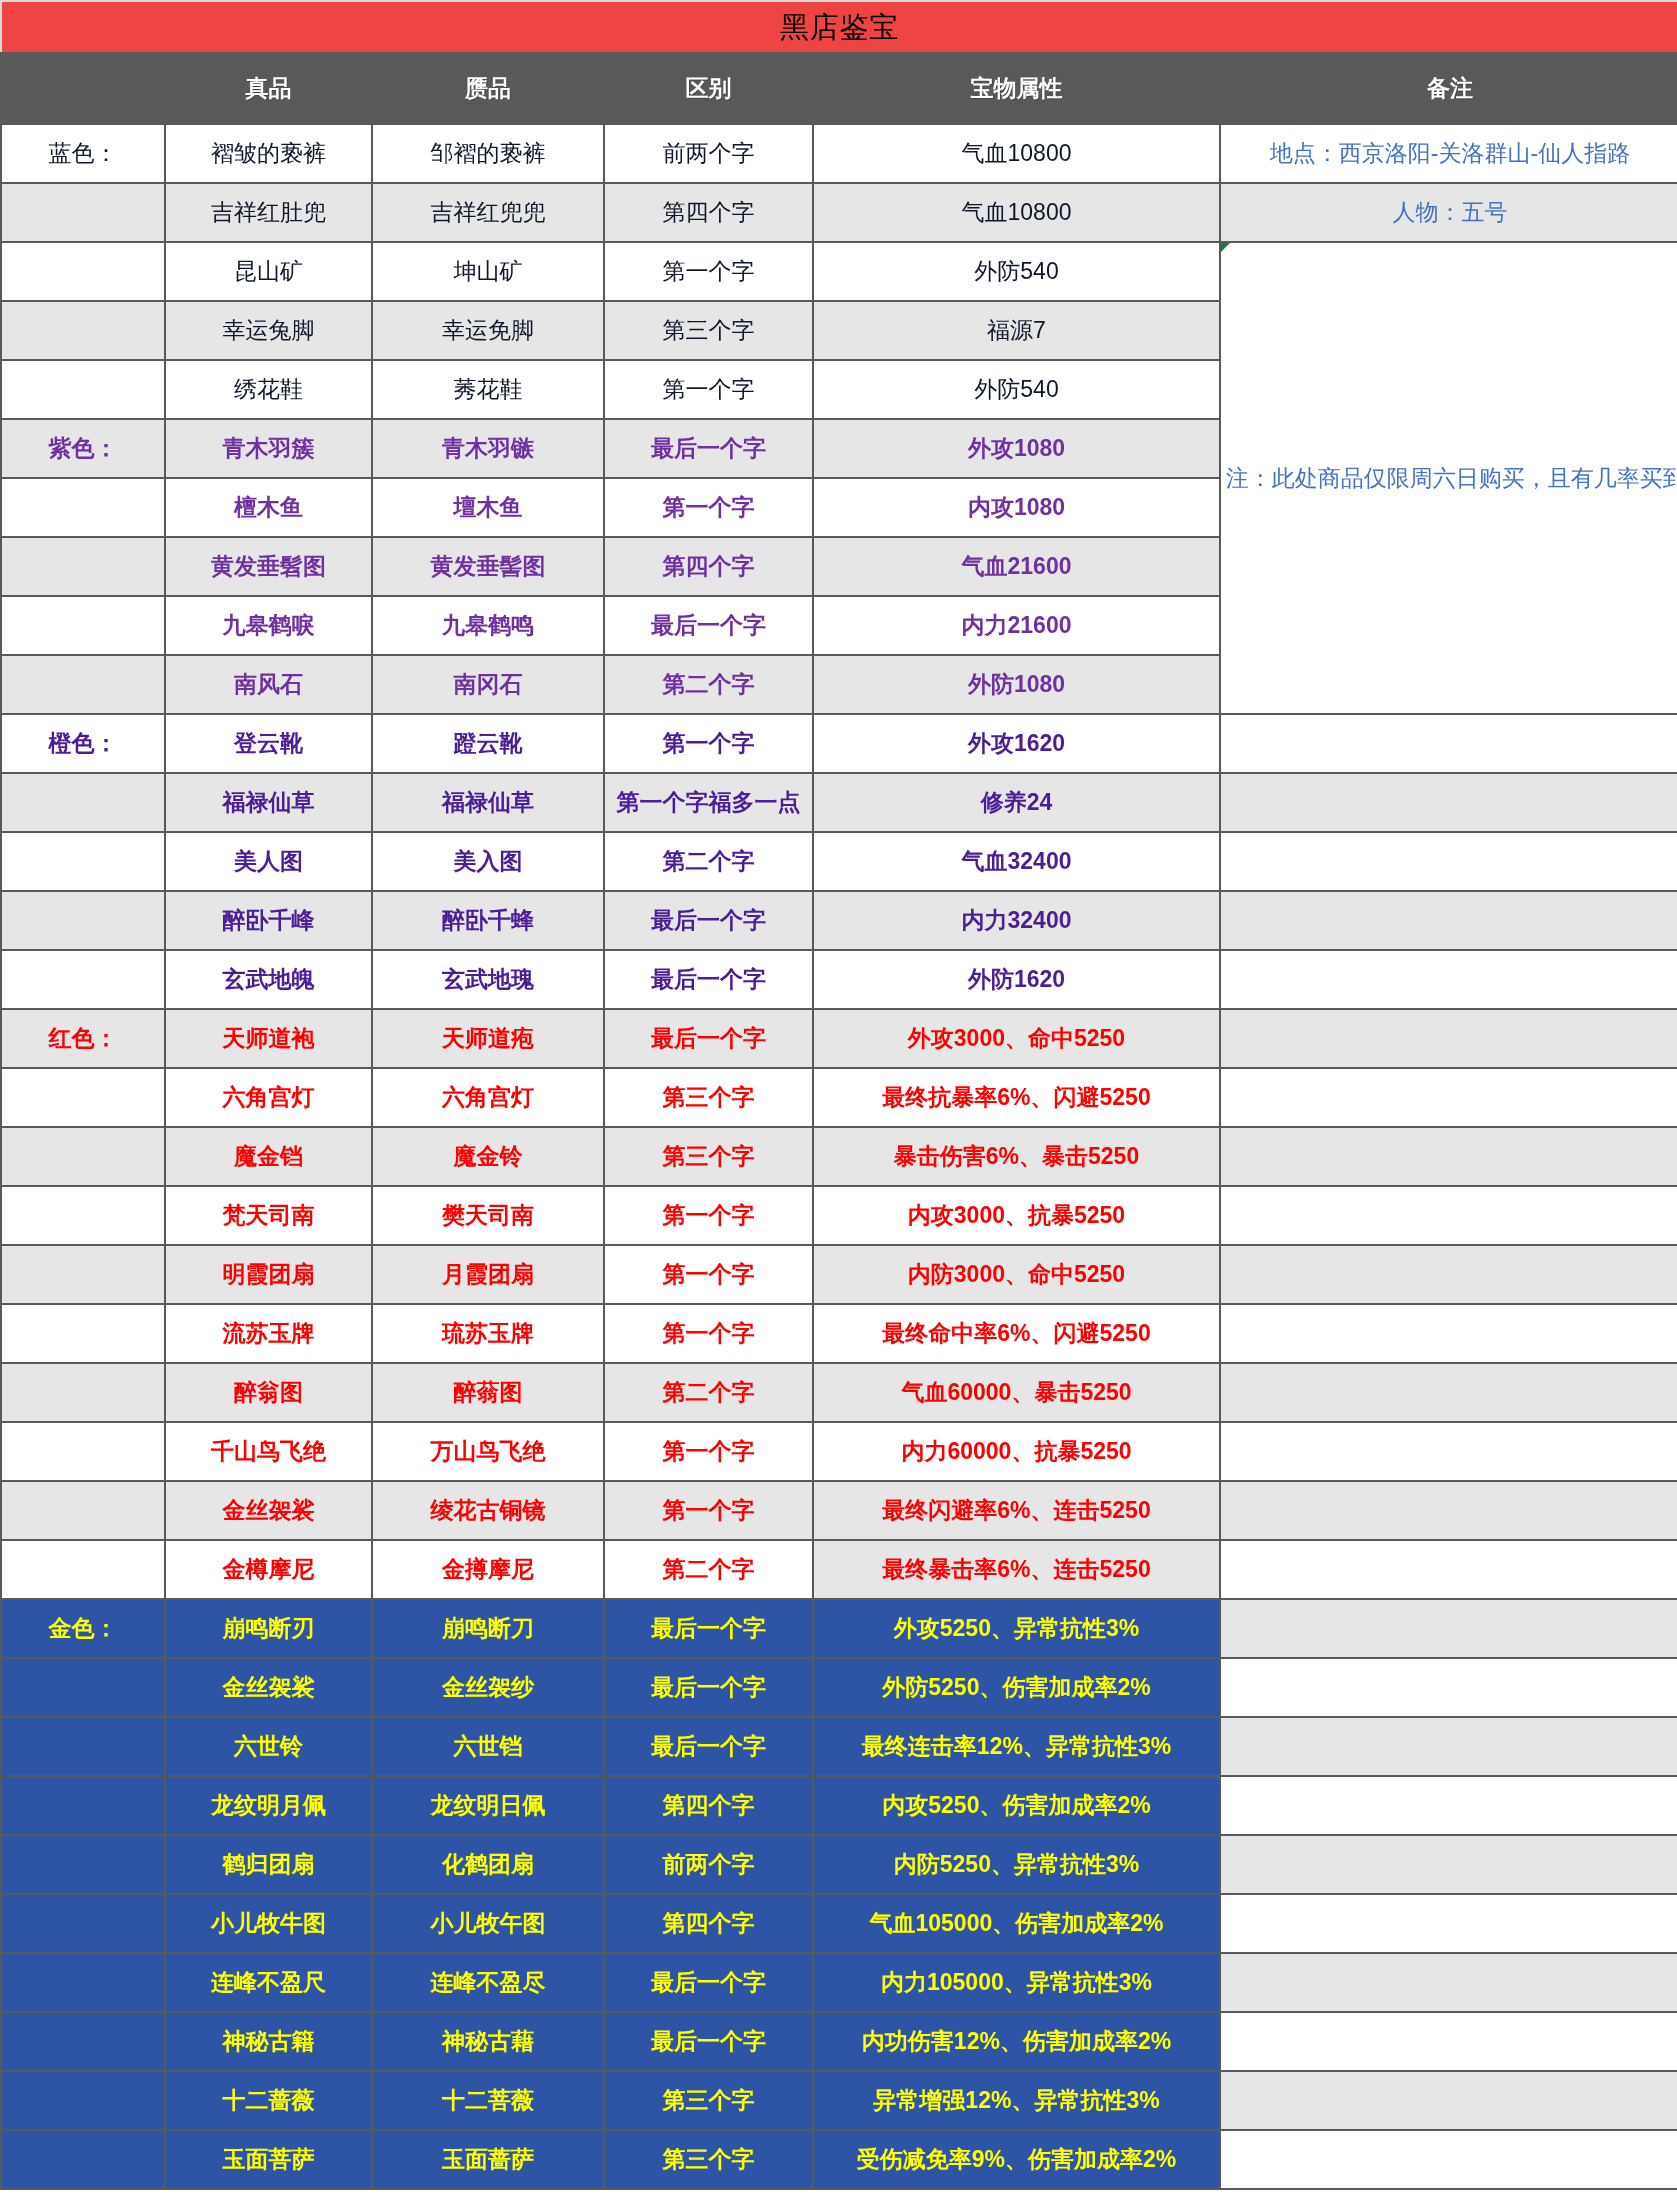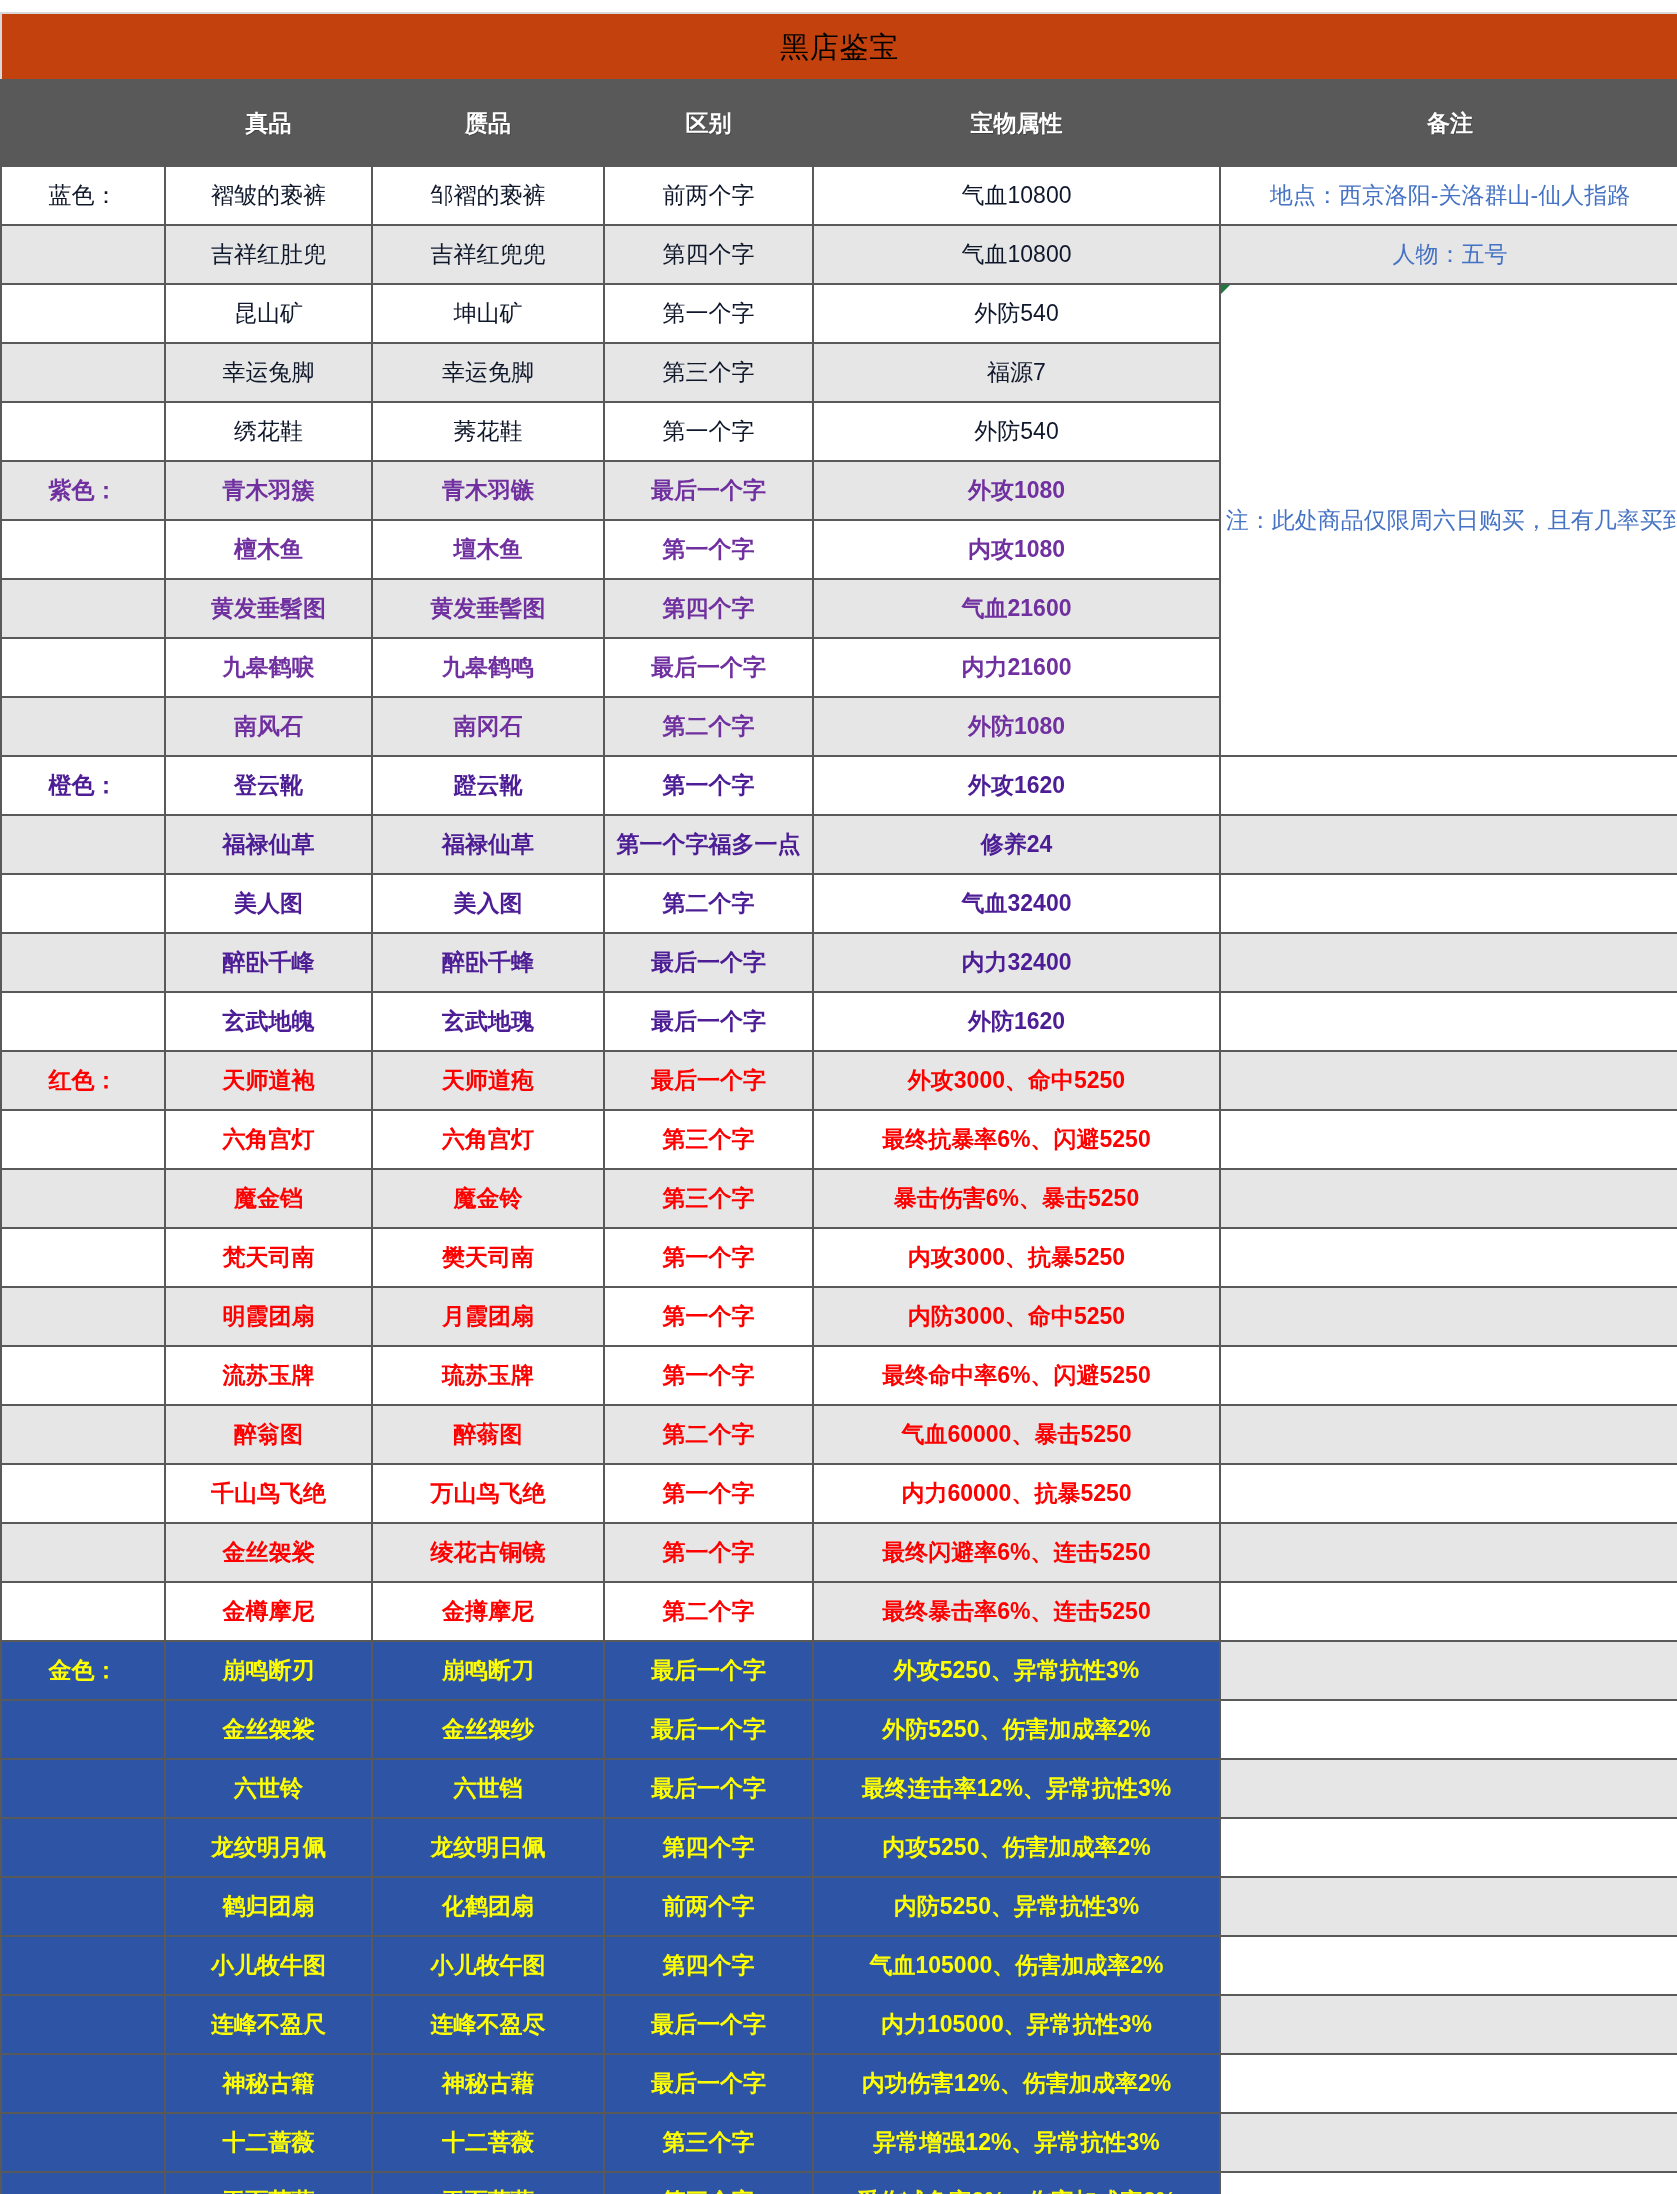--- a/index.html
+++ b/index.html
@@ -12,27 +12,26 @@
     width: 1678px;
     height: 2194px;
     position: relative;
     background: #ffffff;
     overflow: hidden;
     box-sizing: border-box;
   }
   
   .title-band {
     position: relative;
-    height: 67px;
+    height: 52px;
     border-top: 2.4px solid #d9d9d9;
     border-left: 2.4px solid #d9d9d9;
     border-right: 1.6px solid #ffffff;
     box-sizing: border-box;
-    background: #c2410c;
-    margin-top: 12px;
+    background: #ef4444;
   }
   .title-text {
     position: absolute;
     left: 0; right: 0;
     top: 50%;
     transform: translateY(-50%);
     text-align: center;
     font-family: "Liberation Serif", "DejaVu Serif", serif;
     font-size: 29px;
     color: #000000;
@@ -63,21 +62,21 @@
   col.c1 { width: 207px; }
   col.c2 { width: 232px; }
   col.c3 { width: 209px; }
   col.c4 { width: 407px; }
   col.c5 { width: 460px; }
 
   thead th {
     background: #595959;
     color: #ffffff;
     font-weight: bold;
-    height: 86px;
+    height: 71px;
     font-size: 25px;
     text-shadow: 0.8px 0.8px 0 rgba(0,0,0,0.25);
   }
 
   tbody tr { height: 59px; }
   tbody td { height: 59px; }
 
   .bandA { background: #ffffff; }
   .bandB { background: #e6e6e6; }
 

